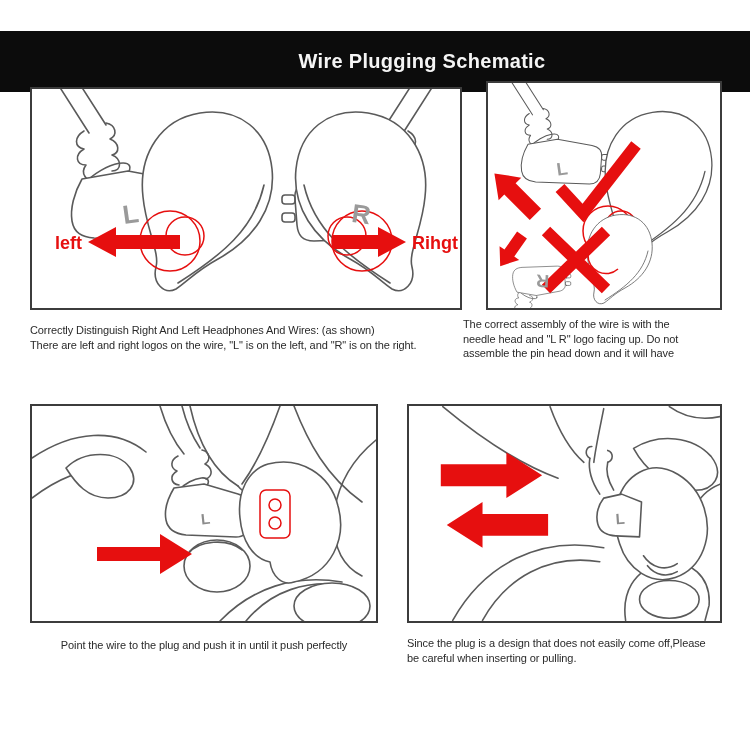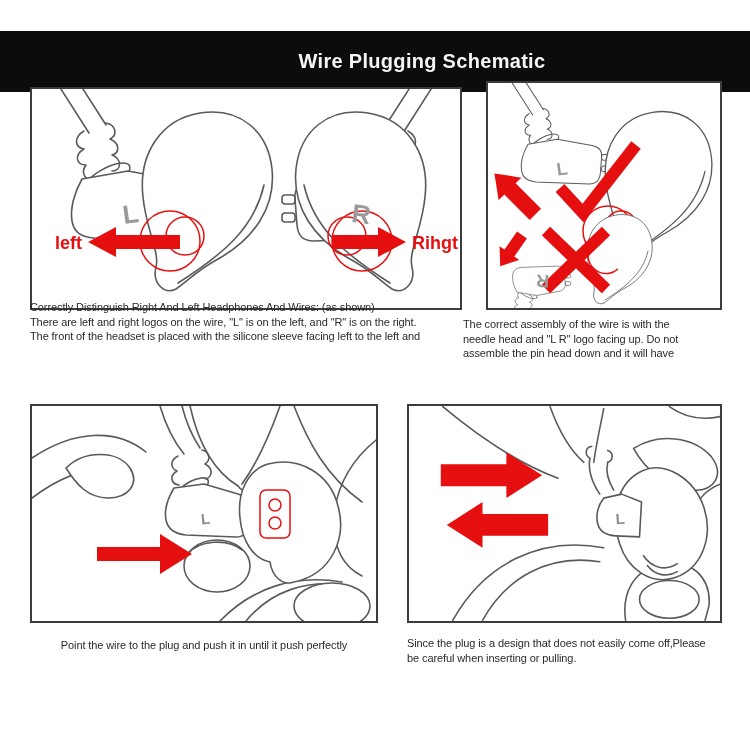--- a/index.html
+++ b/index.html
@@ -18,21 +18,21 @@
   }
   
   .panel{border:2px solid #3c3c3c;background:#ffffff;box-sizing:border-box;}
   #panel-tl{left:30px;top:87px;width:432px;height:223px;}
   #panel-tr{left:486px;top:81px;width:236px;height:229px;}
   #panel-bl{left:30px;top:404px;width:348px;height:219px;}
   #panel-br{left:407px;top:404px;width:315px;height:219px;}
   .panel svg{display:block;width:100%;height:100%;}
   
   .caption{color:#2a2a2a;font-size:11px;line-height:14.6px;letter-spacing:-0.1px;}
-  #cap-tl{left:30px;top:300px;width:445px;}
+  #cap-tl{left:30px;top:323px;width:445px;}
   #cap-tr{left:463px;top:317px;width:245px;}
   #cap-bl{left:30px;top:638px;width:348px;text-align:center;}
   #cap-br{left:407px;top:636px;width:330px;}
   .cap-line{white-space:nowrap;}
   #cap-bl .cap-line{white-space:normal;}
   
   .ln{stroke:#5a5a5a;stroke-width:1.6;fill:none;stroke-linecap:round;stroke-linejoin:round;}
   .lnf{stroke:#5a5a5a;stroke-width:1.6;fill:#ffffff;stroke-linejoin:round;}
   .red-ln{stroke:#e60f0f;stroke-width:1.5;fill:none;}
   .red-fill{fill:#e60f0f;stroke:none;}
@@ -127,21 +127,20 @@
     <path class="red-thick" d="M58,148 L118,206 M118,148 L58,206" stroke-width="12"></path>
 
     <text class="plug-letter-md" x="75" y="92" text-anchor="middle" transform="rotate(-8 75 92)">L</text>
     <text class="plug-letter-md" x="0" y="0" text-anchor="middle" font-size="13" transform="translate(55,192) rotate(183)">R</text>
   </svg>
 </section>
 
 <div class="abs caption" id="cap-tl">
   <div class="cap-line">Correctly Distinguish Right And Left Headphones And Wires: (as shown)</div>
   <div class="cap-line">There are left and right logos on the wire, "L" is on the left, and "R" is on the right.</div>
-  <div class="cap-line">The front of the headset is placed with the silicone sleeve facing left to the left and</div>
 </div>
 
 <div class="abs caption" id="cap-tr">
   <div class="cap-line">The correct assembly of the wire is with the</div>
   <div class="cap-line">needle head and "L R" logo facing up. Do not</div>
   <div class="cap-line">assemble the pin head down and it will have</div>
 </div>
 
 <section class="abs panel" id="panel-bl">
   <svg viewBox="0 0 344 215">

